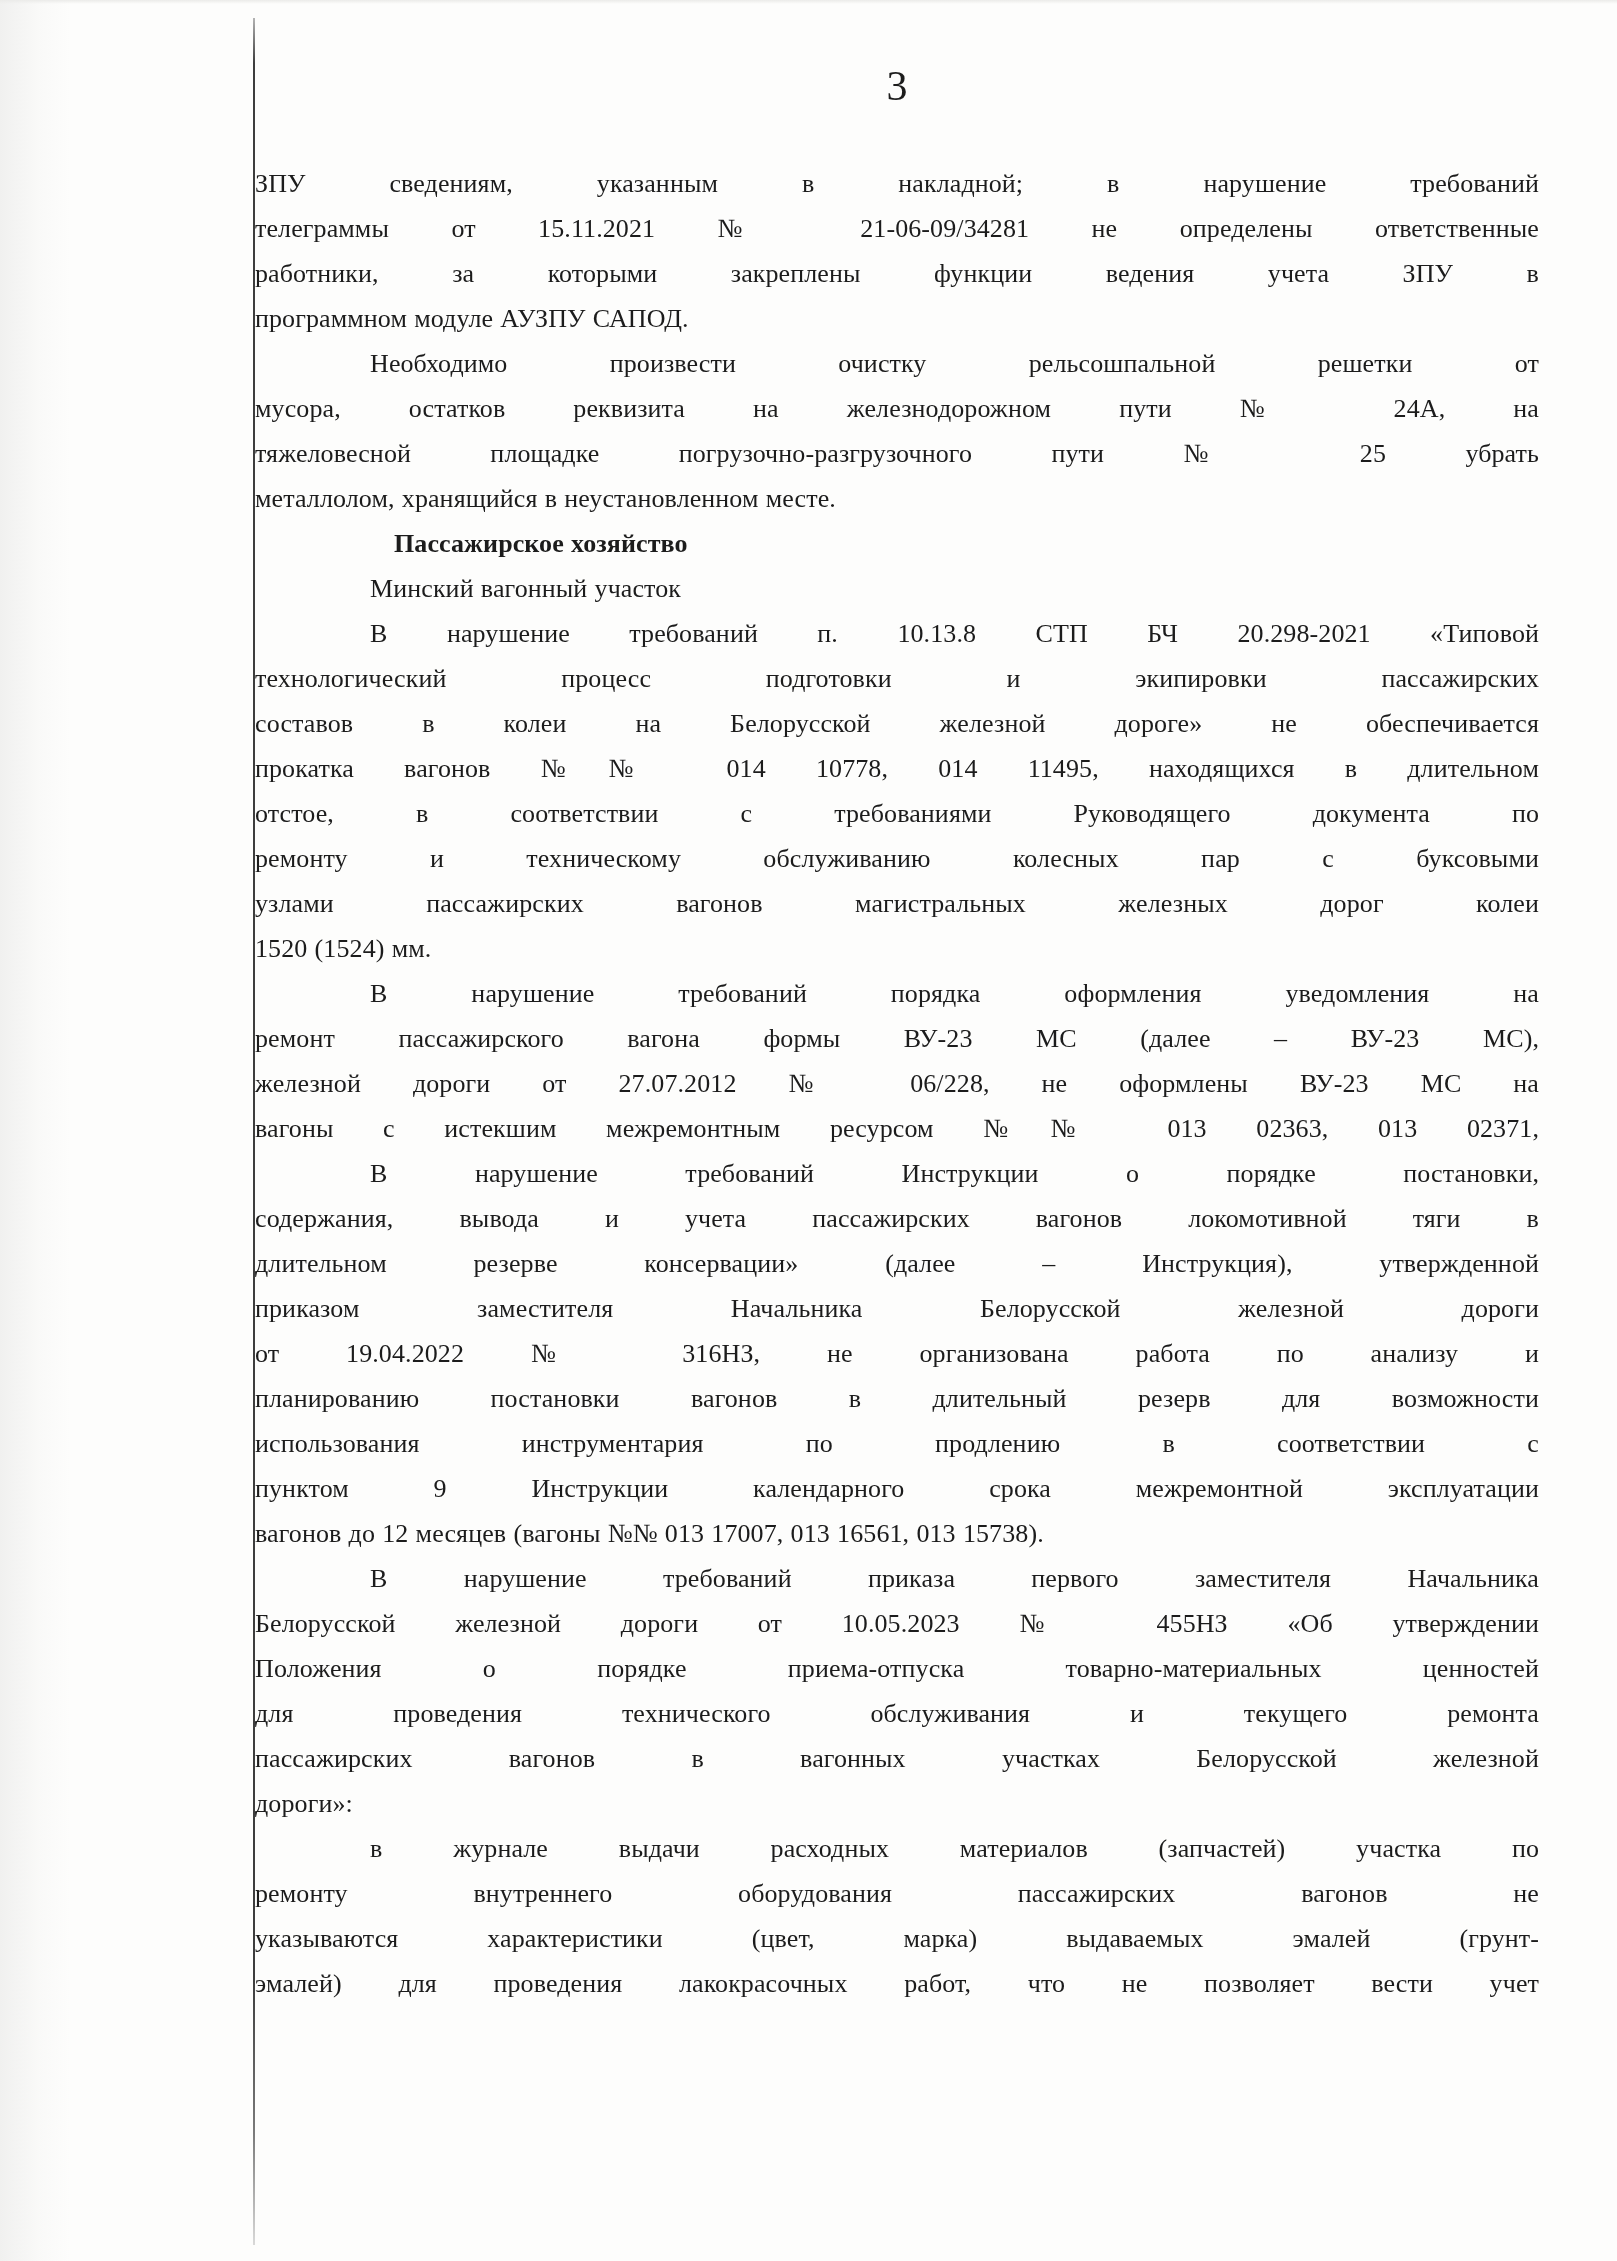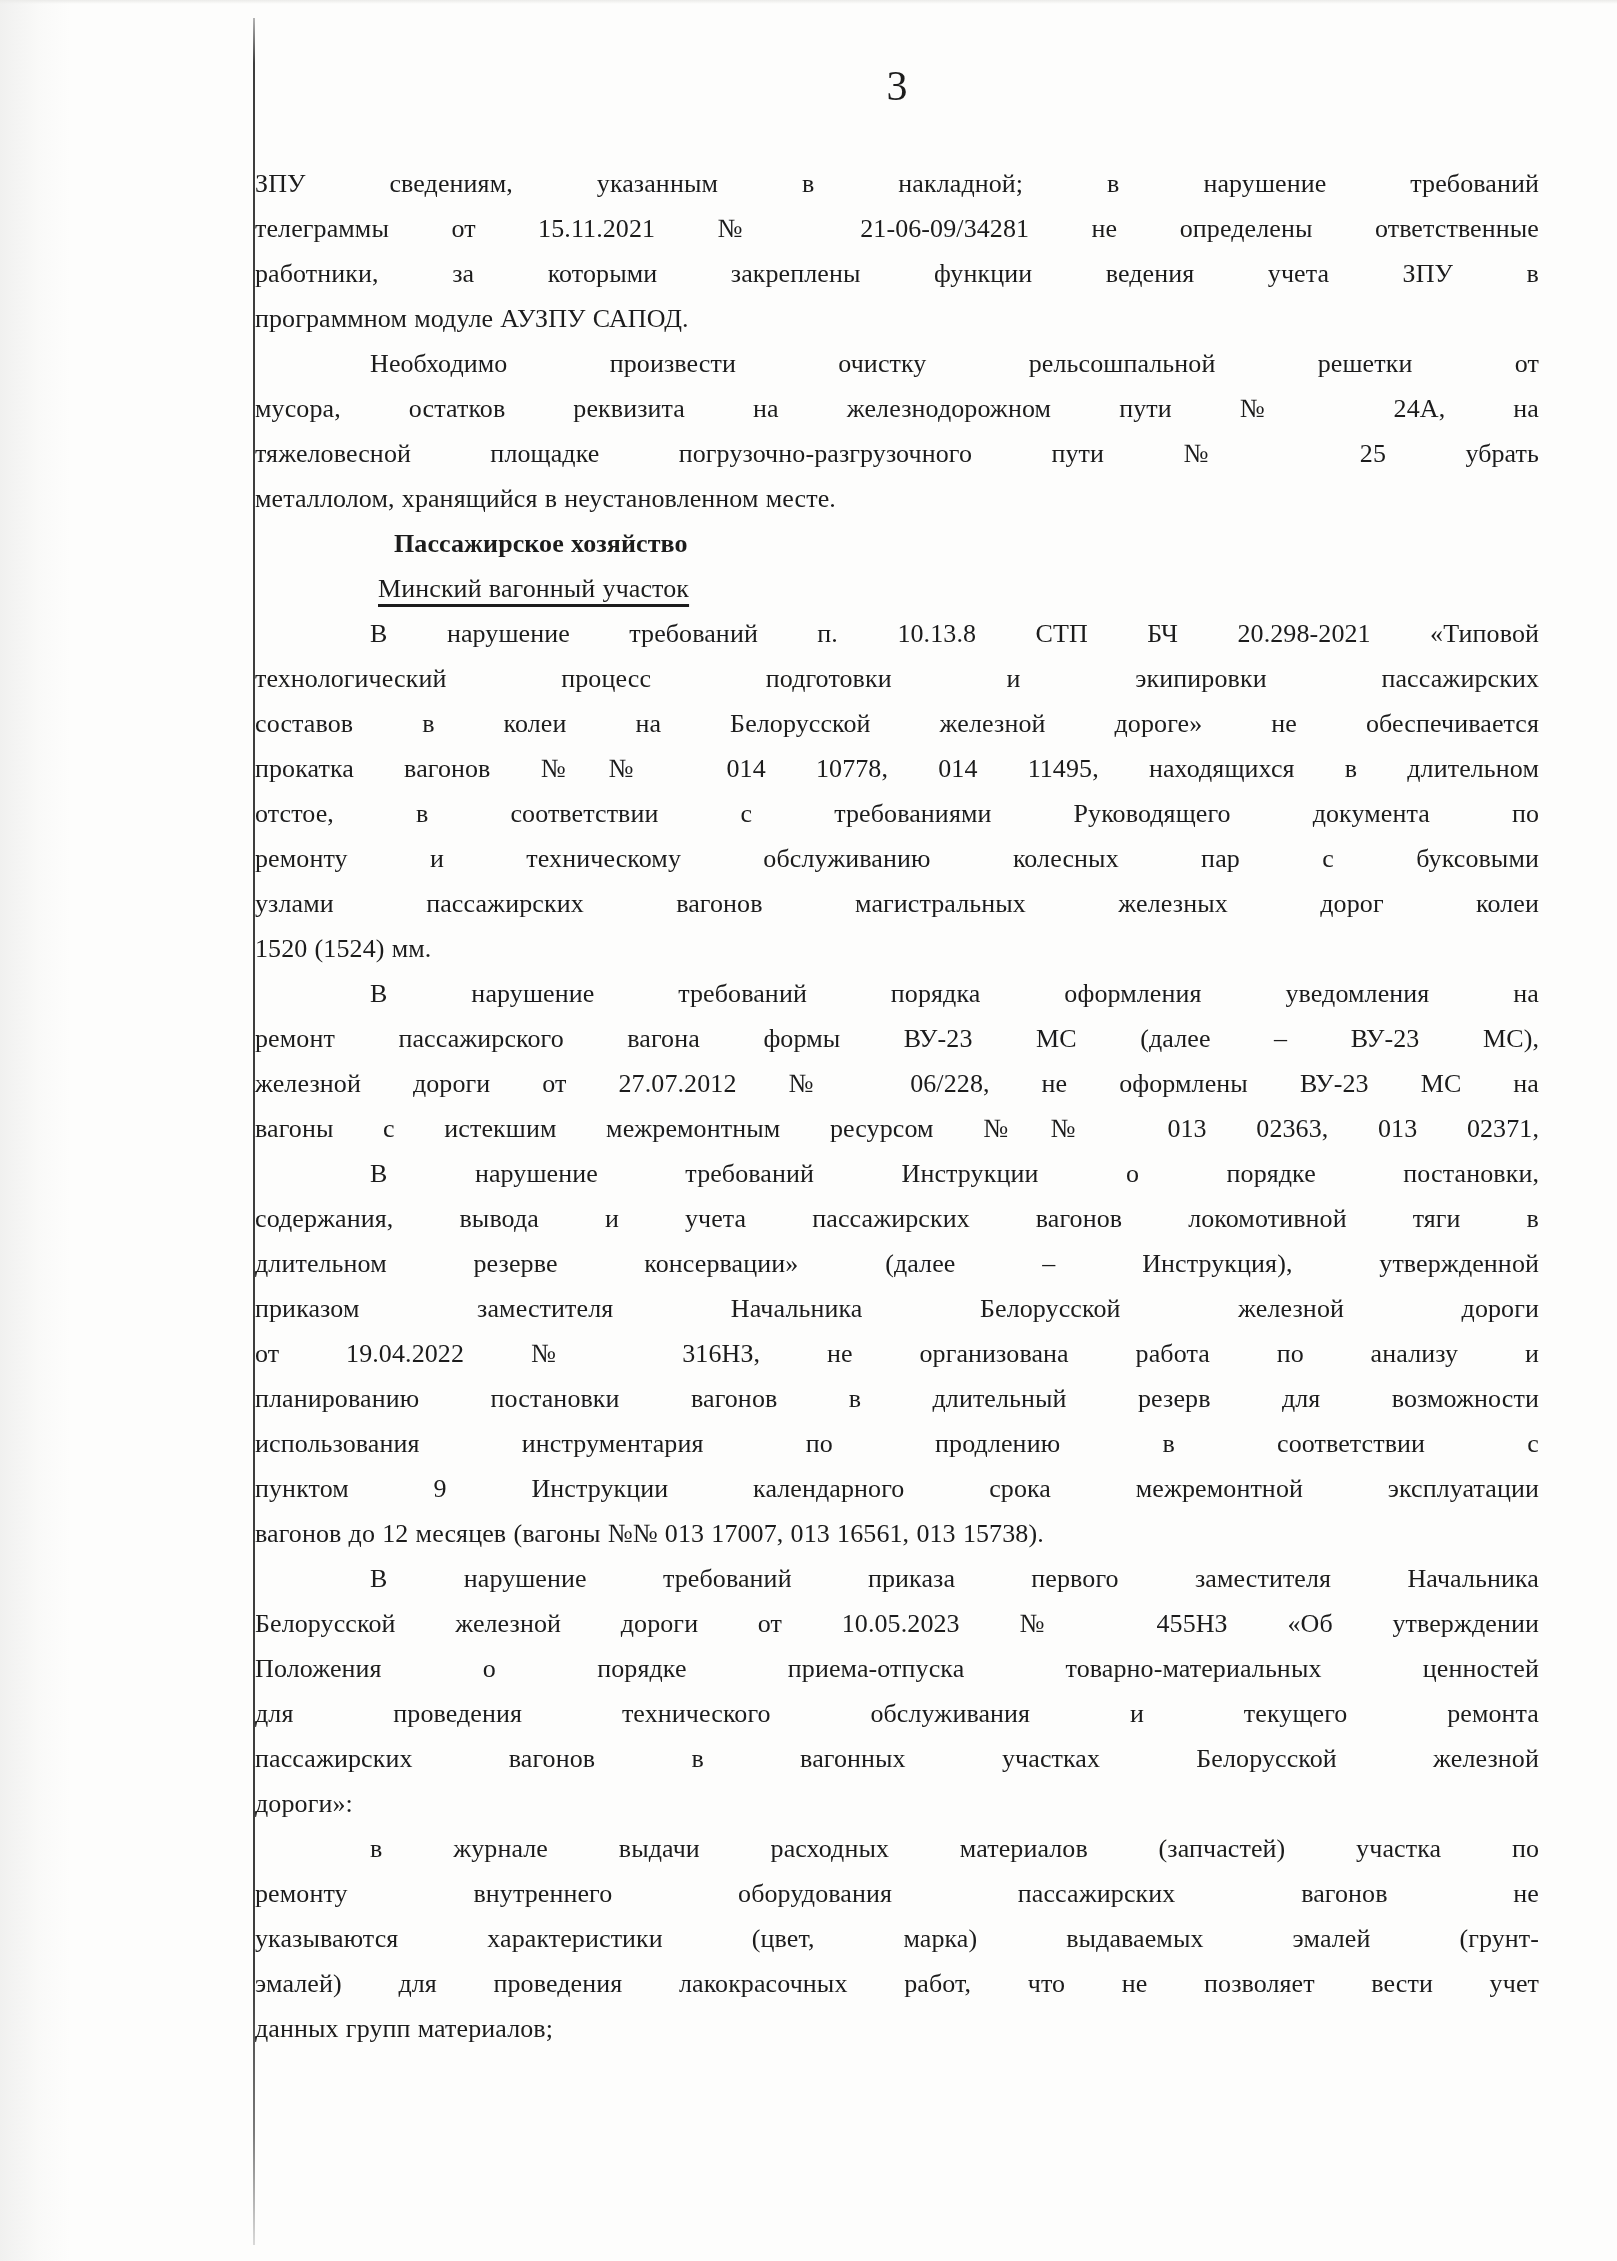--- a/index.html
+++ b/index.html
@@ -71,24 +71,22 @@
     word-spacing: 0.6px;
   }
   .line.just {
     text-align: justify;
     text-align-last: justify;
     text-justify: inter-word;
   }
   .line.indent { text-indent: 115px; }
   .heading_bold .line { font-weight: 700; margin-left: 24px; }
   .heading_underline .line {
-    text-decoration: underline;
     text-decoration-thickness: 3.2px;
     text-underline-offset: 7px;
-    margin-left: 8px;
   }
 </style>
 </head>
 <body>
 
 <div class="sheet" style="--paper: #fdfdfc; --ink: #1c1c1c; --scan-line: #3d3d3d;">
   <div class="shade-left"></div>
   <div class="shade-top"></div>
   <div class="scan-line"></div>
   <div class="pageno">3</div>
@@ -144,17 +142,16 @@
         <div class="line just">Положения о порядке приема-отпуска товарно-материальных ценностей</div>
         <div class="line just">для проведения технического обслуживания и текущего ремонта</div>
         <div class="line just">пассажирских вагонов в вагонных участках Белорусской железной</div>
         <div class="line">дороги»:</div>
       </div>
       <div class="paragraph paragraph">
         <div class="line just indent">в журнале выдачи расходных материалов (запчастей) участка по</div>
         <div class="line just">ремонту внутреннего оборудования пассажирских вагонов не</div>
         <div class="line just">указываются характеристики (цвет, марка) выдаваемых эмалей (грунт-</div>
         <div class="line just">эмалей) для проведения лакокрасочных работ, что не позволяет вести учет</div>
-        <div class="line">данных групп материалов;</div>
       </div>
     </div>
 </div>
 
 
 </body></html>

